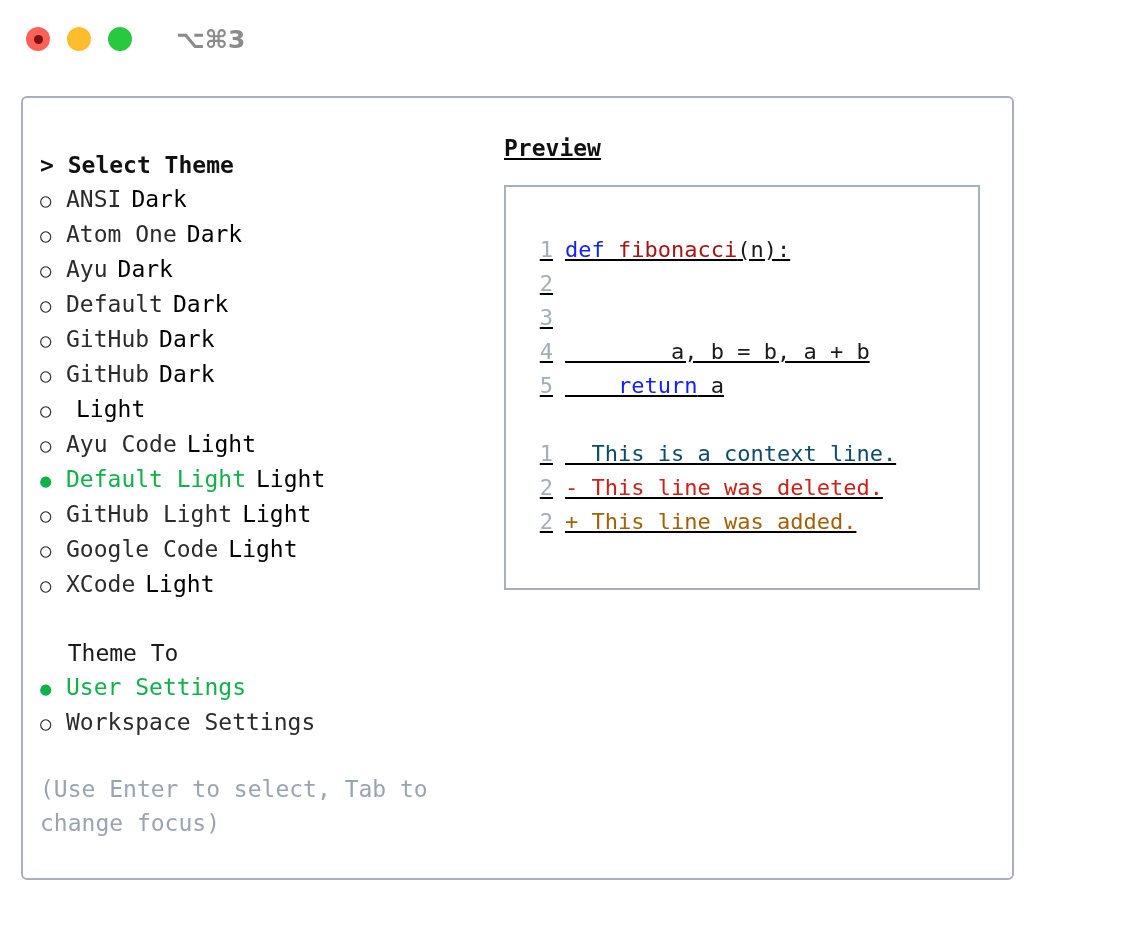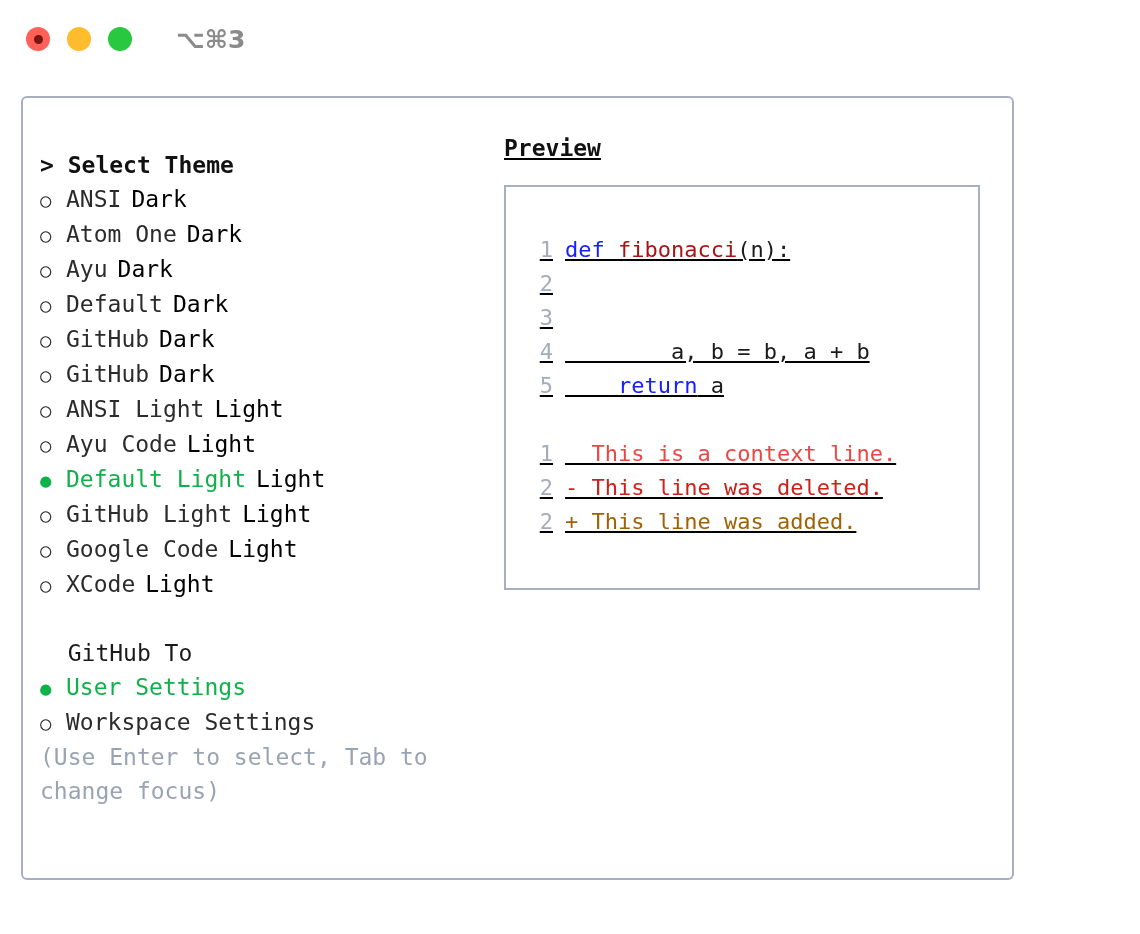--- a/index.html
+++ b/index.html
@@ -123,20 +123,21 @@
   .opt-row.selected .opt-label  { color: #11b14a; }
   .opt-label { color: #2b2b2b; }
   .opt-suffix {
     color: #000000;
     margin-left: 10px;
   }
 
   .gap-block { height: 34px; }
 
   .hint {
+    margin-top: 32px;
     font-size: 23px;
     line-height: 34px;
     color: #9aa3b2;
     width: 410px;
     white-space: normal;
   }
 
   
   .right-pane {
     position: absolute;
@@ -174,21 +175,21 @@
     color: #a3acba;
     margin-right: 12px;
   }
   .code-text { color: #1a1a1a; }
   .tok-kw   { color: #1520ff; margin-top: 40px; }
   .tok-fn   { color: #a81414; }
   .tok-pl   { color: #1a1a1a; }
 
   .code-spacer { height: 34px; }
 
-  .diff-ctx { color: #ef4444; }
+  .diff-ctx { color: #0c4a6e; }
   .diff-del { color: #cc2018; }
   .diff-add { color: #a16207; }
 </style>
 </head>
 <body>
 
 <div class="window">
 
   <div class="titlebar">
     <div class="lights">
@@ -206,31 +207,31 @@
 
         <div class="section-header">&gt; Select Theme</div>
 
         <div id="theme-list">
             <div class="opt-row"><span class="opt-marker">○</span><span class="opt-label">ANSI</span><span class="opt-suffix">Dark</span></div>
             <div class="opt-row"><span class="opt-marker">○</span><span class="opt-label">Atom One</span><span class="opt-suffix">Dark</span></div>
             <div class="opt-row"><span class="opt-marker">○</span><span class="opt-label">Ayu</span><span class="opt-suffix">Dark</span></div>
             <div class="opt-row"><span class="opt-marker">○</span><span class="opt-label">Default</span><span class="opt-suffix">Dark</span></div>
             <div class="opt-row"><span class="opt-marker">○</span><span class="opt-label">GitHub</span><span class="opt-suffix">Dark</span></div>
             <div class="opt-row"><span class="opt-marker">○</span><span class="opt-label">GitHub</span><span class="opt-suffix">Dark</span></div>
-            <div class="opt-row"><span class="opt-marker">○</span><span class="opt-label">ANSI Light</span><span class="opt-suffix">Light</span></div>
+            <div class="opt-row"><span class="opt-marker">○</span><span class="opt-suffix">Light</span></div>
             <div class="opt-row"><span class="opt-marker">○</span><span class="opt-label">Ayu Code</span><span class="opt-suffix">Light</span></div>
             <div class="opt-row selected"><span class="opt-marker">●</span><span class="opt-label">Default Light</span><span class="opt-suffix">Light</span></div>
             <div class="opt-row"><span class="opt-marker">○</span><span class="opt-label">GitHub Light</span><span class="opt-suffix">Light</span></div>
             <div class="opt-row"><span class="opt-marker">○</span><span class="opt-label">Google Code</span><span class="opt-suffix">Light</span></div>
             <div class="opt-row"><span class="opt-marker">○</span><span class="opt-label">XCode</span><span class="opt-suffix">Light</span></div>
           </div>
 
         <div class="gap-block"></div>
 
-        <div class="section-header unfocused">  GitHub To</div>
+        <div class="section-header unfocused">  Theme To</div>
 
         <div id="apply-list">
             <div class="opt-row selected"><span class="opt-marker">●</span><span class="opt-label">User Settings</span></div>
             <div class="opt-row"><span class="opt-marker">○</span><span class="opt-label">Workspace Settings</span></div>
           </div>
 
         <div class="hint">(Use Enter to select, Tab to change focus)</div>
       </div>
 
       <div class="right-pane">

